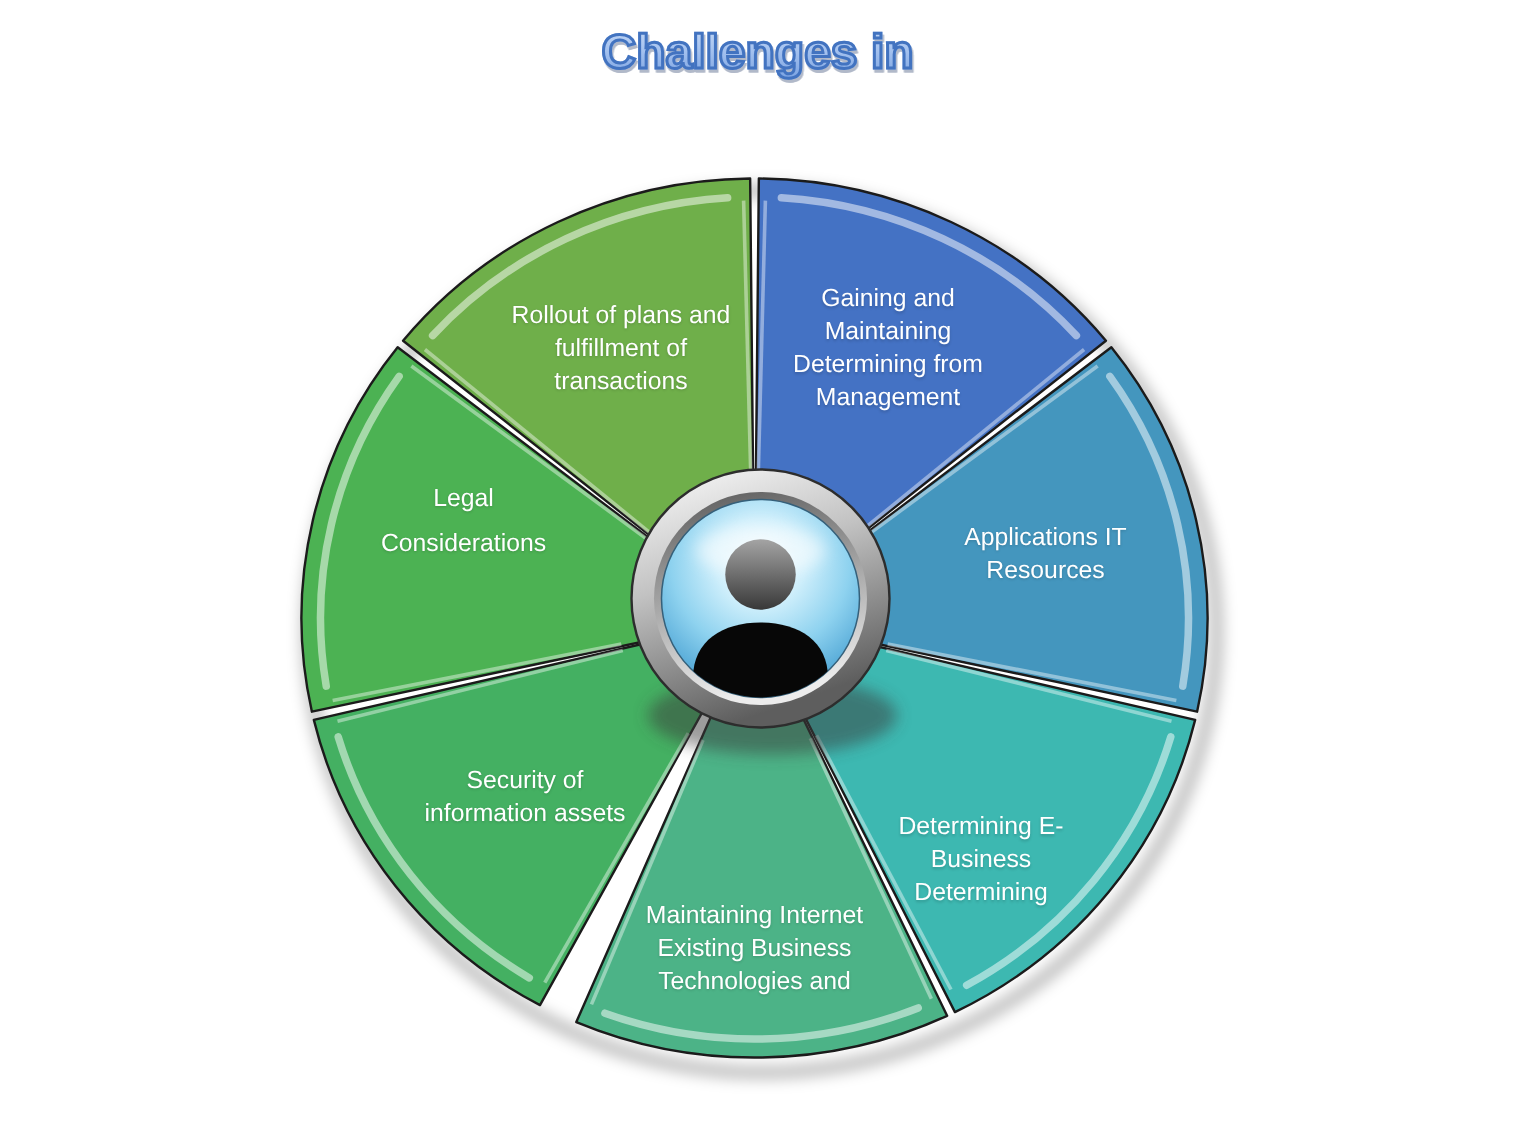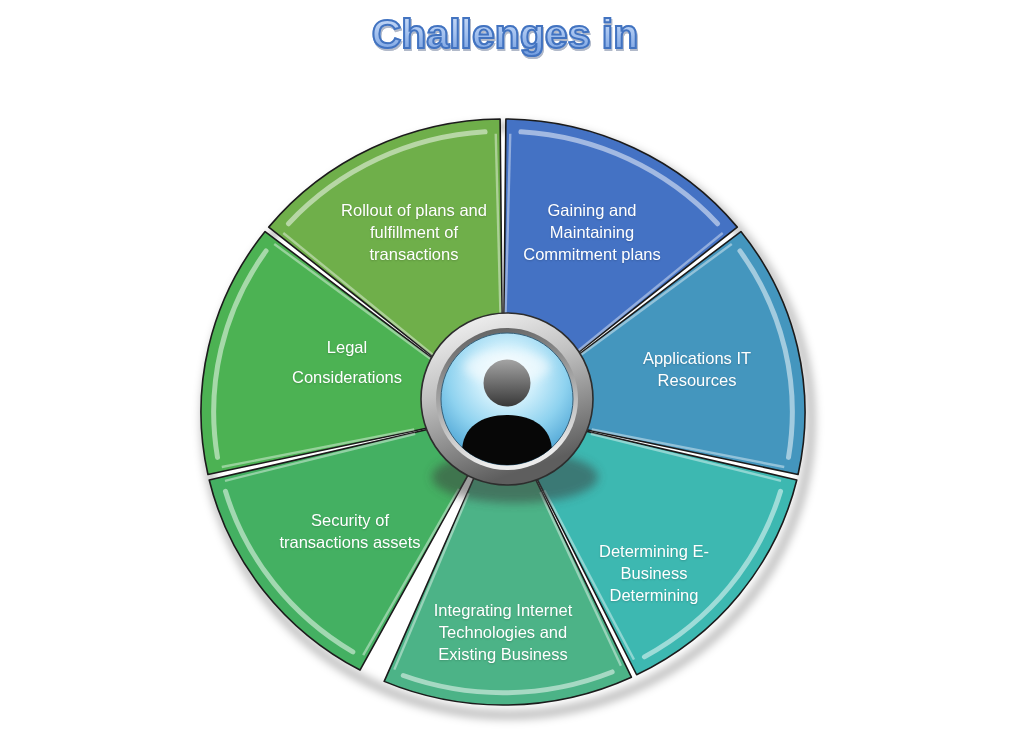--- a/index.html
+++ b/index.html
@@ -2,21 +2,21 @@
 <html><head>
 <meta charset="utf-8">
 <style>
   html,body{margin:0;padding:0;background:#ffffff;}
   .stage{position:relative;width:1024px;height:751px;overflow:hidden;
          font-family:"Liberation Sans",sans-serif;background:#ffffff;}
   .title{position:absolute;top:10px;left:505px;transform:translateX(-50%);
          text-align:center;z-index:3;}
   .title-line{
     font-family:"Liberation Sans",sans-serif;
-    font-weight:bold;font-size:41px;line-height:48px;white-space:nowrap;
+    font-weight:bold;font-size:32px;line-height:48px;white-space:nowrap;
     background:linear-gradient(180deg,#d3e2f8 0%,#a9c5f0 45%,#6e9ade 100%);
     -webkit-background-clip:text;background-clip:text;
     color:transparent;-webkit-text-fill-color:transparent;
     -webkit-text-stroke:2px #4273c0;
     filter:drop-shadow(1px 2px 0 rgba(60,80,120,0.40));
   }
   #wheel-svg{position:absolute;left:0;top:0;z-index:1;}
   #labels{position:absolute;left:0;top:0;width:1024px;height:645px;z-index:2;pointer-events:none;}
   .seg-label{position:absolute;transform:translate(-50%,-50%);width:210px;
              text-align:center;color:#ffffff;font-size:16.5px;line-height:22px;
@@ -105,41 +105,42 @@
         <circle cx="507" cy="383" r="23.5" fill="url(#headGrad)"></circle>
         <path d="M462,468 L462,452 C462,427 482,415 507,415 C532,415 552,427 552,452 L552,468 Z" fill="#070707"></path>
       </g>
     </g>
   </svg>
 
   <div id="labels">
       <div class="seg-label" style="left: 592px; top: 232px;">
         <div>Gaining and</div>
         <div>Maintaining</div>
-        <div>Commitment plans</div>
+        <div>Determining from</div>
+        <div>Management</div>
       </div>
       <div class="seg-label" style="left: 697px; top: 369px;">
         <div>Applications IT</div>
         <div>Resources</div>
       </div>
       <div class="seg-label" style="left: 654px; top: 529px; margin-top: 44px;">
         <div>Determining E-</div>
         <div>Business</div>
         <div>Determining</div>
       </div>
       <div class="seg-label" style="left: 503px; top: 632px;">
-        <div>Integrating Internet</div>
+        <div>Maintaining Internet</div>
+        <div>Existing Business</div>
         <div>Technologies and</div>
-        <div>Existing Business</div>
       </div>
       <div class="seg-label" style="left: 350px; top: 531px;">
         <div>Security of</div>
-        <div>transactions assets</div>
+        <div>information assets</div>
       </div>
-      <div class="seg-label spaced" style="left: 309px; top: 362px; margin-left: 38px;">
+      <div class="seg-label spaced" style="left: 309px; top: 347px;">
         <div>Legal</div>
         <div>Considerations</div>
       </div>
       <div class="seg-label" style="left: 414px; top: 232px;">
         <div>Rollout of plans and</div>
         <div>fulfillment of</div>
         <div>transactions</div>
       </div>
     </div>
 </div>

